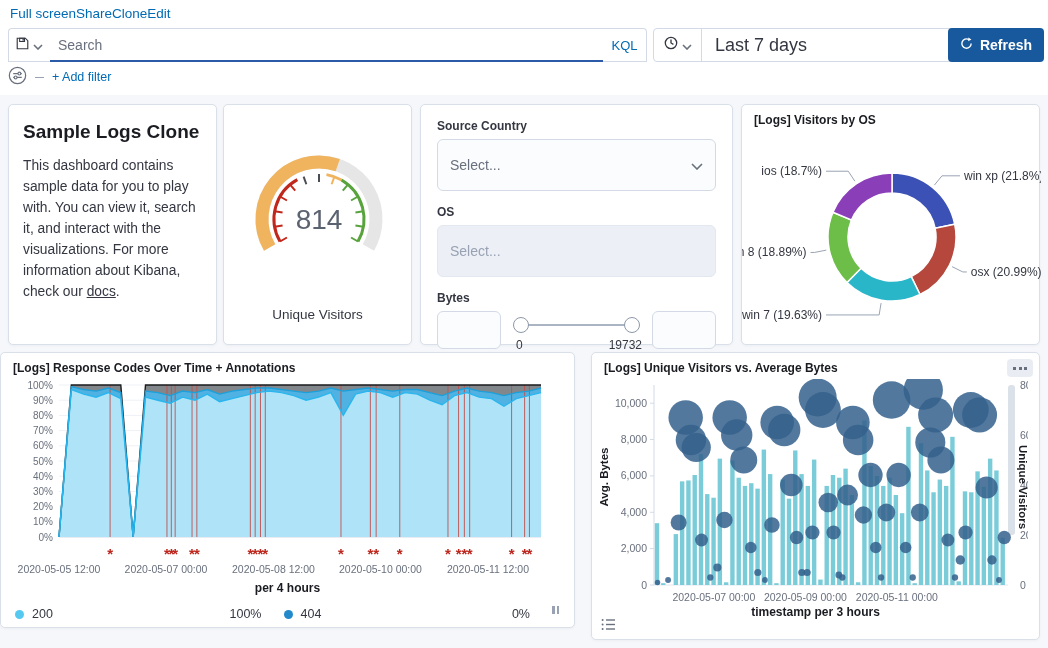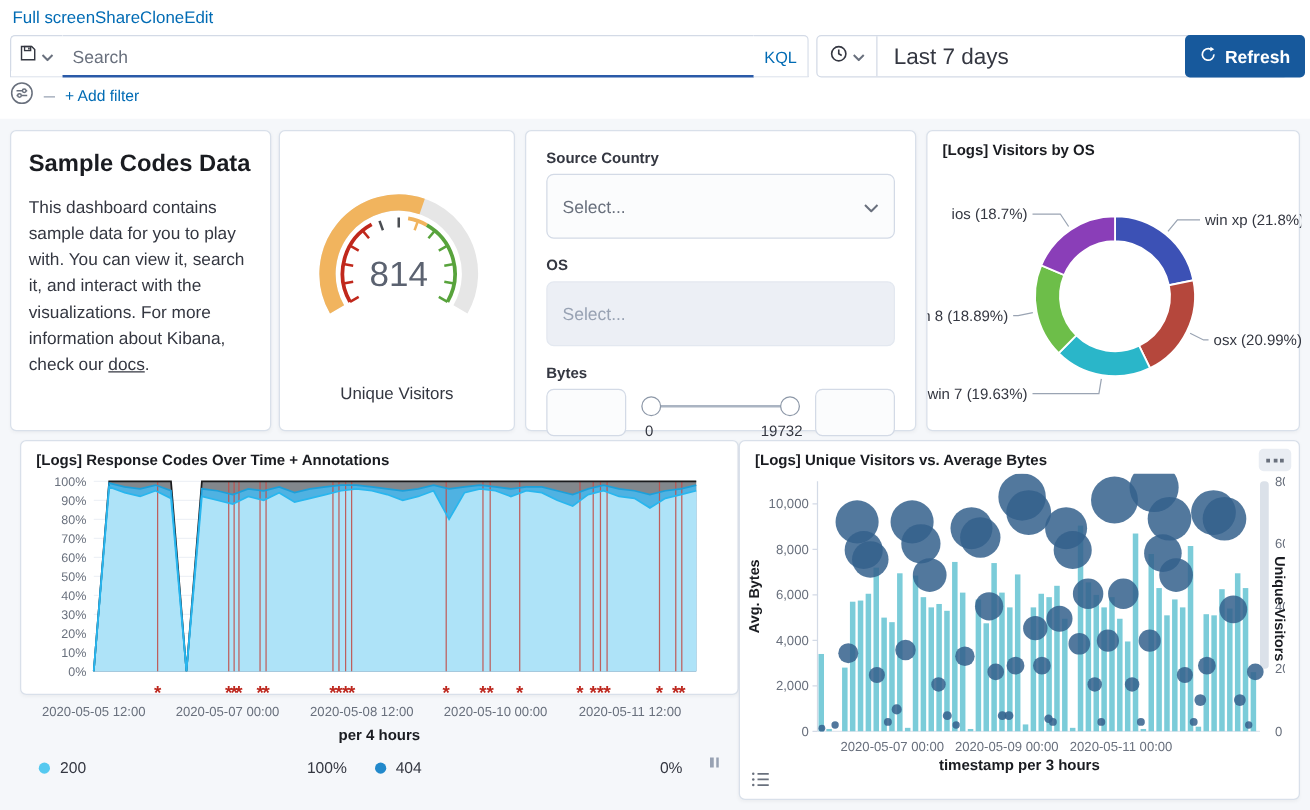--- a/index.html
+++ b/index.html
@@ -28,21 +28,21 @@
 
   
   .dashboard { position:absolute; left:0; right:0; top:95px; bottom:0; background:#f5f7fa; }
   .panel { position:absolute; background:#fff; border:1px solid #d9e0ea; border-radius:5px; box-shadow:0 1px 3px rgba(0,0,0,.04); }
   .panel-title { position:absolute; left:12px; top:8px; font-size:12px; font-weight:bold; color:#1a1c21; }
 
   #panel-markdown { left:8px;  top:9px;  width:209px; height:241px; padding:16px 14px; }
   #panel-gauge    { left:223px; top:9px;  width:189px; height:241px; }
   #panel-controls { left:420px; top:9px;  width:313px; height:241px; padding:14px 16px; }
   #panel-pie      { left:741px; top:9px;  width:299px; height:241px; }
-  #panel-area     { left:16px;  top:257px; width:575px; height:204px; }
+  #panel-area     { left:0;  top:257px; width:575px; height:276px; }
   #panel-bubble   { left:591px; top:257px; width:449px; height:288px; }
 
   
   .md-title { font-size:19px; font-weight:bold; color:#1a1c21; margin-bottom:12px; }
   .md-body { font-size:13.8px; line-height:21px; color:#343741; }
   .md-link { color:#343741; text-decoration:underline; cursor:pointer; }
 
   
   #gauge-svg { position:absolute; left:10px; top:30px; }
   .gauge-label { position:absolute; left:0; right:0; top:202px; text-align:center; font-size:13.5px; color:#343741; }
@@ -153,21 +153,21 @@
           <circle cx="8" cy="12" r="1.5" fill="#fff" stroke="#69707d" stroke-width="1.2"></circle>
         </svg>
     </span>
     <span class="filter-dash"></span>
     <span class="add-filter">+ Add filter</span>
   </div>
 
   <div class="dashboard">
 
     <div class="panel" id="panel-markdown">
-      <div class="md-title">Sample Codes Data</div>
+      <div class="md-title">Sample Logs Clone</div>
       <div class="md-body"><span>This dashboard contains sample data for you to play with. You can view it, search it, and interact with the visualizations. For more information about Kibana, check our </span><span class="md-link">docs</span><span>.</span></div>
     </div>
 
     <div class="panel" id="panel-gauge">
       <svg id="gauge-svg" width="170" height="150">
           <path d="M 35.636551984287 112.5 A 57 57 0 1 1 134.363448015713 112.5" fill="none" stroke="#e6e6e6" stroke-width="13"></path>
           <path d="M 35.636551984287 112.5 A 57 57 0 0 1 103.74539886409923 30.170546896463577" fill="none" stroke="#f1b45e" stroke-width="13"></path>
           <path d="M 46.02885682970026 106.5 A 45 45 0 0 1 63.32108466542282 44.566199398026136" fill="none" stroke="#c0281c" stroke-width="3"></path>
           <path d="M 92.50459360222463 39.63017833182728 A 45 45 0 0 1 107.5 45.02885682970026" fill="none" stroke="#f1b45e" stroke-width="3"></path>
           <path d="M 107.5 45.02885682970026 A 45 45 0 0 1 123.97114317029974 106.5" fill="none" stroke="#58a33c" stroke-width="3"></path>

